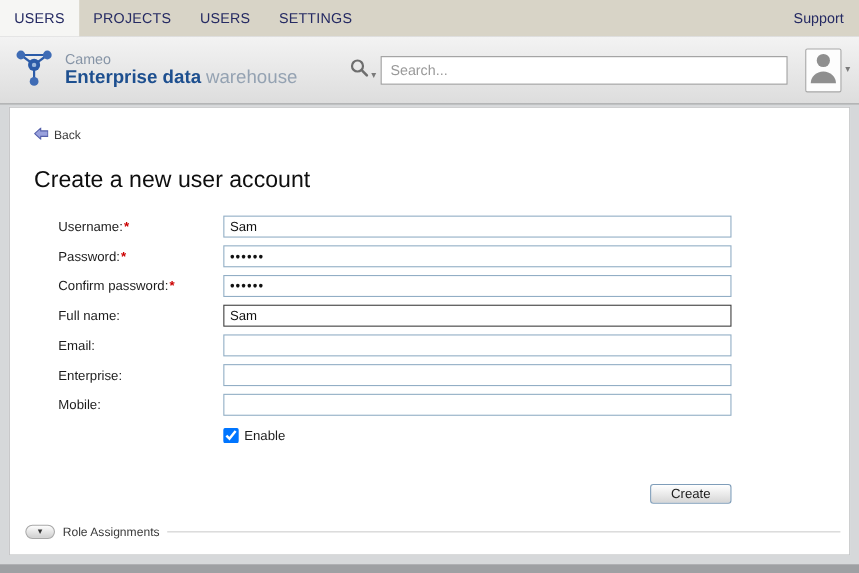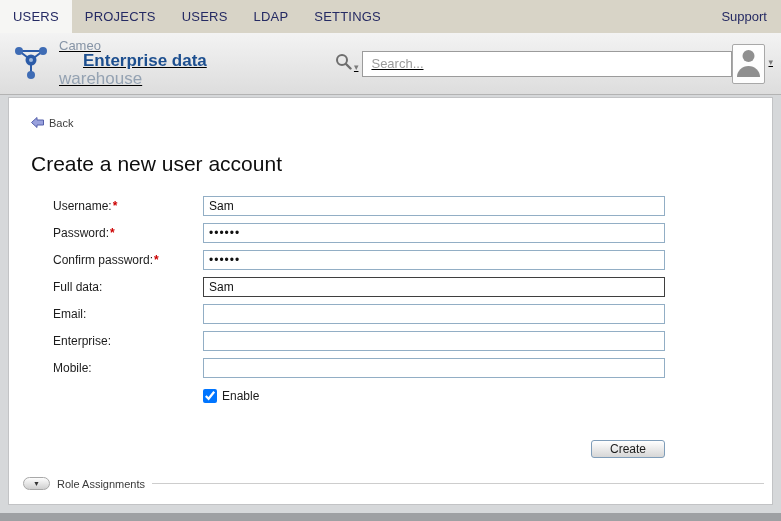--- a/index.html
+++ b/index.html
@@ -25,26 +25,26 @@
   .topnav .support {
     margin-left:auto; line-height:33px; padding:0 14px;
     font-size:13px; color:#252a63; cursor:pointer;
   }
 
   
   .brandbar {
     height:62px;
     background:linear-gradient(#f3f3f3,#dddddd);
     border-bottom:1px solid #b3b3b3;
-    display:flex; text-decoration:underline;
+    display:flex; align-items:center;
   }
   .logo { display:flex; align-items:center; gap:7px; margin-left:10px; }
   .logo-text { line-height:1.05; }
   .logo-line1 { font-size:13px; color:#8694a6; }
-  .brand-bold { font-size:17px; font-weight:bold; color:#1d4f8f;margin-left:24px; }
+  .brand-bold { font-size:17px; font-weight:bold; color:#1d4f8f; }
   .brand-light { font-size:17px; color:#94a2b2; }
 
   .search-zone { display:flex; align-items:center; margin-left:48px; gap:4px; }
   .search-icon-wrap { display:flex; align-items:flex-end; gap:2px; cursor:pointer; }
   .drop-arrow { font-size:9px; color:#7a7a7a; line-height:1; padding-bottom:2px; }
   .search-input {
     width:370px; height:26px;
     border:1px solid #9b9b9b; background:#fff;
     font-size:13px; padding:0 8px; color:#333;
     font-family:"Liberation Sans", sans-serif;
@@ -121,21 +121,20 @@
   .role-label { font-size:11px; color:#3a3a3a; white-space:nowrap; }
   .role-line { flex:1; height:1px; background:#cdcdcd; }
 </style>
 </head>
 <body>
 
 <nav class="topnav">
   <div class="tab active">USERS</div>
   <div class="tab">PROJECTS</div>
   <div class="tab">USERS</div>
-  <div class="tab">LDAP</div>
   <div class="tab">SETTINGS</div>
   <div class="support">Support</div>
 </nav>
 
 <header class="brandbar">
   <div class="logo">
     <span>
       <svg width="42" height="42" viewBox="0 0 42 42">
         <g stroke="#2b5ba8" stroke-width="2" fill="none">
           <line x1="21" y1="19" x2="9" y2="10"></line>
@@ -200,21 +199,21 @@
 
       <div class="field-label"><span>Username:</span><span class="req">*</span></div>
       <input class="field-input" type="text" value="Sam" style="">
 
       <div class="field-label"><span>Password:</span><span class="req">*</span></div>
       <input class="field-input pw" type="text" value="••••••" style="">
 
       <div class="field-label"><span>Confirm password:</span><span class="req">*</span></div>
       <input class="field-input pw" type="text" value="••••••" style="">
 
-      <div class="field-label"><span>Full data:</span></div>
+      <div class="field-label"><span>Full name:</span></div>
       <input class="field-input focused" type="text" value="Sam" style="">
 
       <div class="field-label"><span>Email:</span></div>
       <input class="field-input" type="text" value="" style="">
 
       <div class="field-label"><span>Enterprise:</span></div>
       <input class="field-input" type="text" value="" style="">
 
       <div class="field-label"><span>Mobile:</span></div>
       <input class="field-input" type="text" value="" style="">

